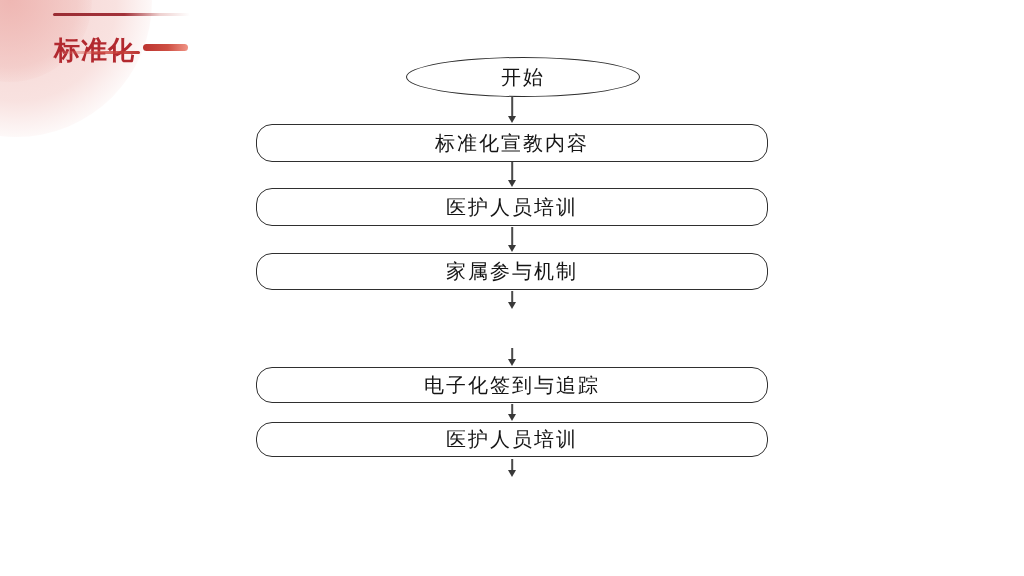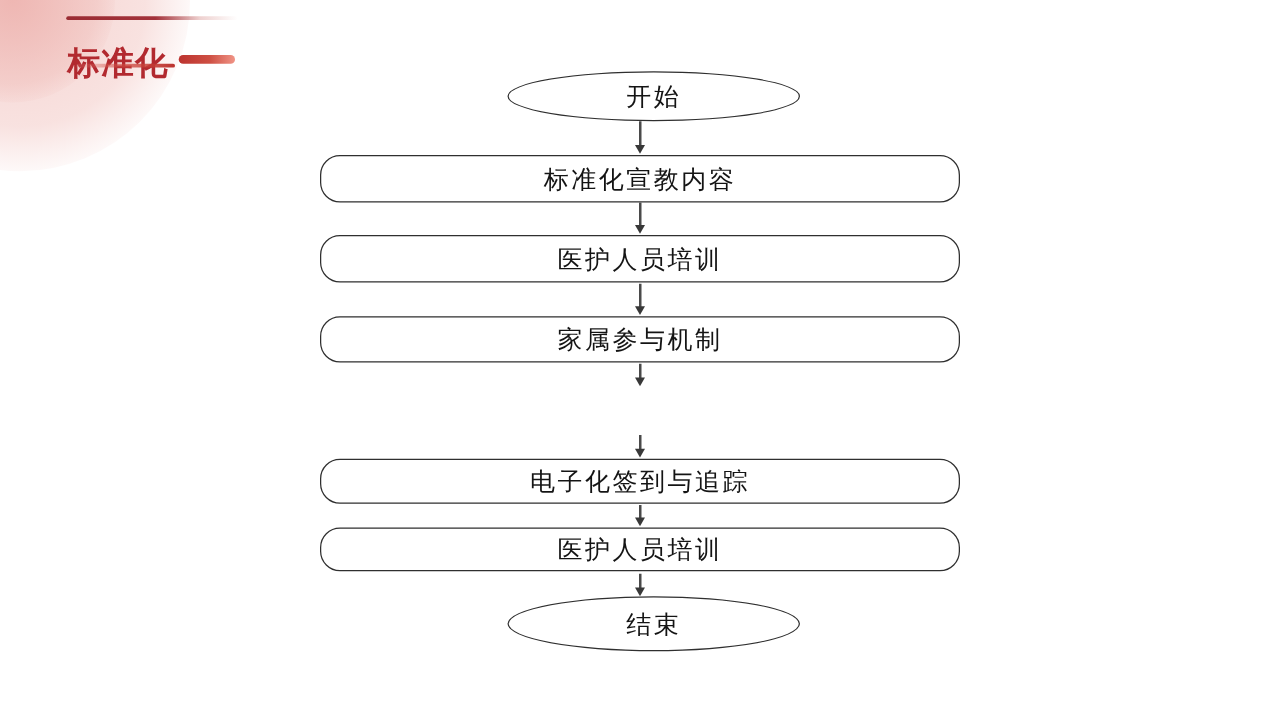--- a/index.html
+++ b/index.html
@@ -208,17 +208,14 @@
 
   <div class="node box b6">
     <span>医护人员培训</span>
   </div>
 
   <div class="arrow a7">
     <i class="shaft"></i>
     <i class="head"></i>
   </div>
 
-  <div class="node ellipse end">
-    <span>结束</span>
-  </div>
 
 </div>
 
 </body></html>

